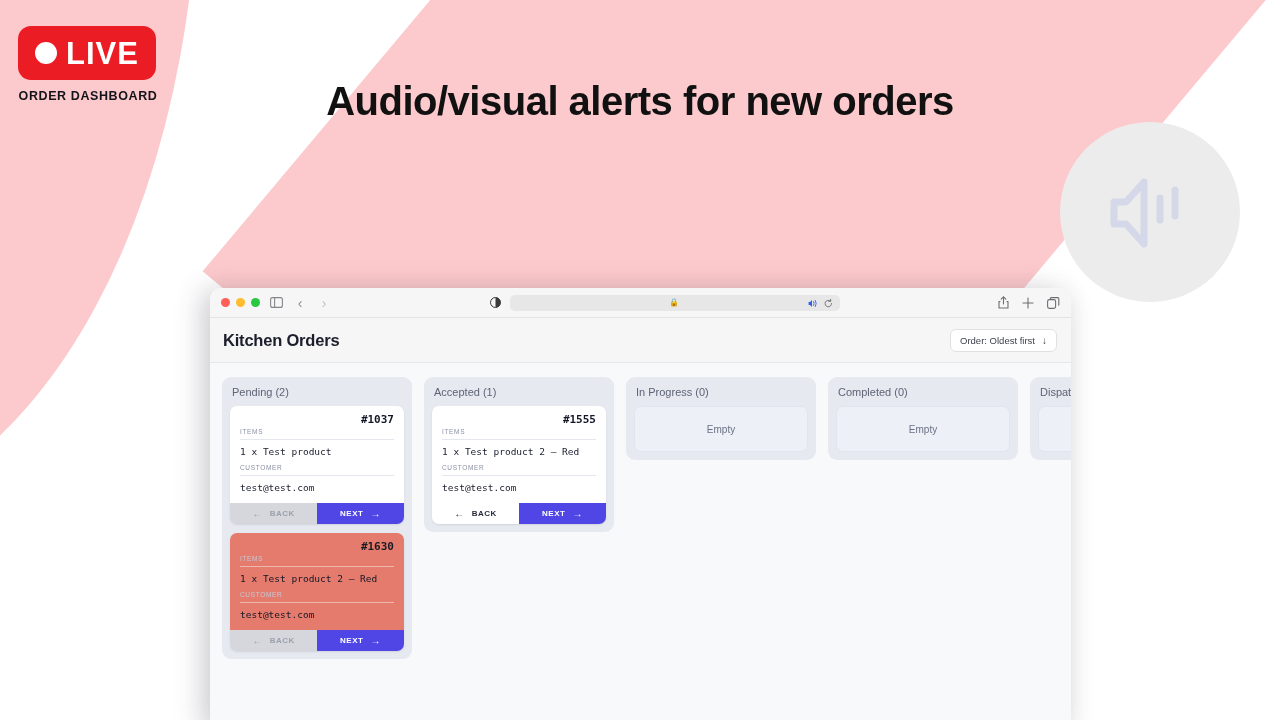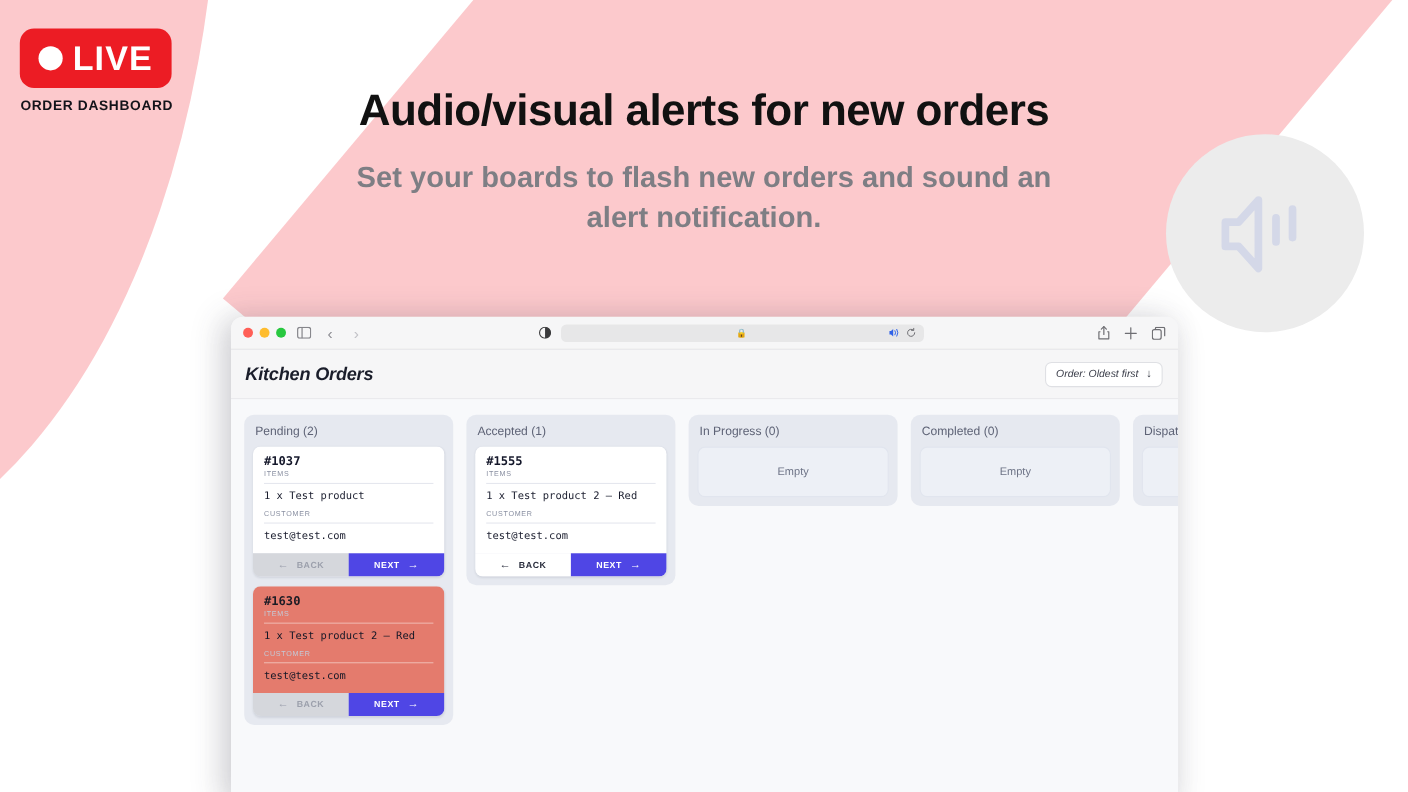--- a/index.html
+++ b/index.html
@@ -215,21 +215,20 @@
   
   .app-header {
     height: 45px;
     background: #F6F6F7;
     border-bottom: 1px solid #E6E7EA;
     display: flex;
     align-items: center;
     justify-content: space-between;
     padding: 0 14px 0 13px;
     box-sizing: border-box;
-    font-style: italic;
   }
   .app-title {
     font-size: 16.5px;
     font-weight: bold;
     color: #1B1E2B;
     letter-spacing: -0.2px;
   }
   .sort-btn {
     display: flex;
     align-items: flex-start;
@@ -291,20 +290,21 @@
   }
   .card:last-child { margin-bottom: 0; }
   .card-body {
     background: #ffffff;
     padding: 8px 10px 9px;
   }
   .card.flash .card-body {
     background: #E47B6D;
   }
   .card-ordernum {
+    text-align: right;
     font-family: "DejaVu Sans Mono", monospace;
     font-size: 11px;
     font-weight: bold;
     color: #14172a;
     line-height: 1;
     margin-bottom: 3px;
   }
   .card.flash .card-ordernum { color: #1b1b24; }
   .field-label {
     font-size: 6.5px;
@@ -366,21 +366,20 @@
 <div class="live-badge-wrap">
   <div class="live-pill">
     <span class="live-dot"></span>
     <span class="live-word">LIVE</span>
   </div>
   <div class="live-sub">ORDER DASHBOARD</div>
 </div>
 
 <div class="hero">
   <h1 class="hero-title">Audio/visual alerts for new orders</h1>
-  <div class="hero-sub">Set your boards to flash new orders and sound an alert notification.</div>
 </div>
 
 <div class="speaker-circle">
   <svg width="104" height="104" viewBox="0 0 104 104" fill="none">
     <path d="M46 22 L28 42 L16 42 L16 64 L28 64 L46 84 Z" stroke="#D4D8E8" stroke-width="7" stroke-linejoin="round" stroke-linecap="round" fill="none"></path>
     <line x1="62" y1="38" x2="62" y2="60" stroke="#D4D8E8" stroke-width="7" stroke-linecap="round"></line>
     <line x1="77" y1="30" x2="77" y2="56" stroke="#D4D8E8" stroke-width="7" stroke-linecap="round"></line>
   </svg>
 </div>
 

